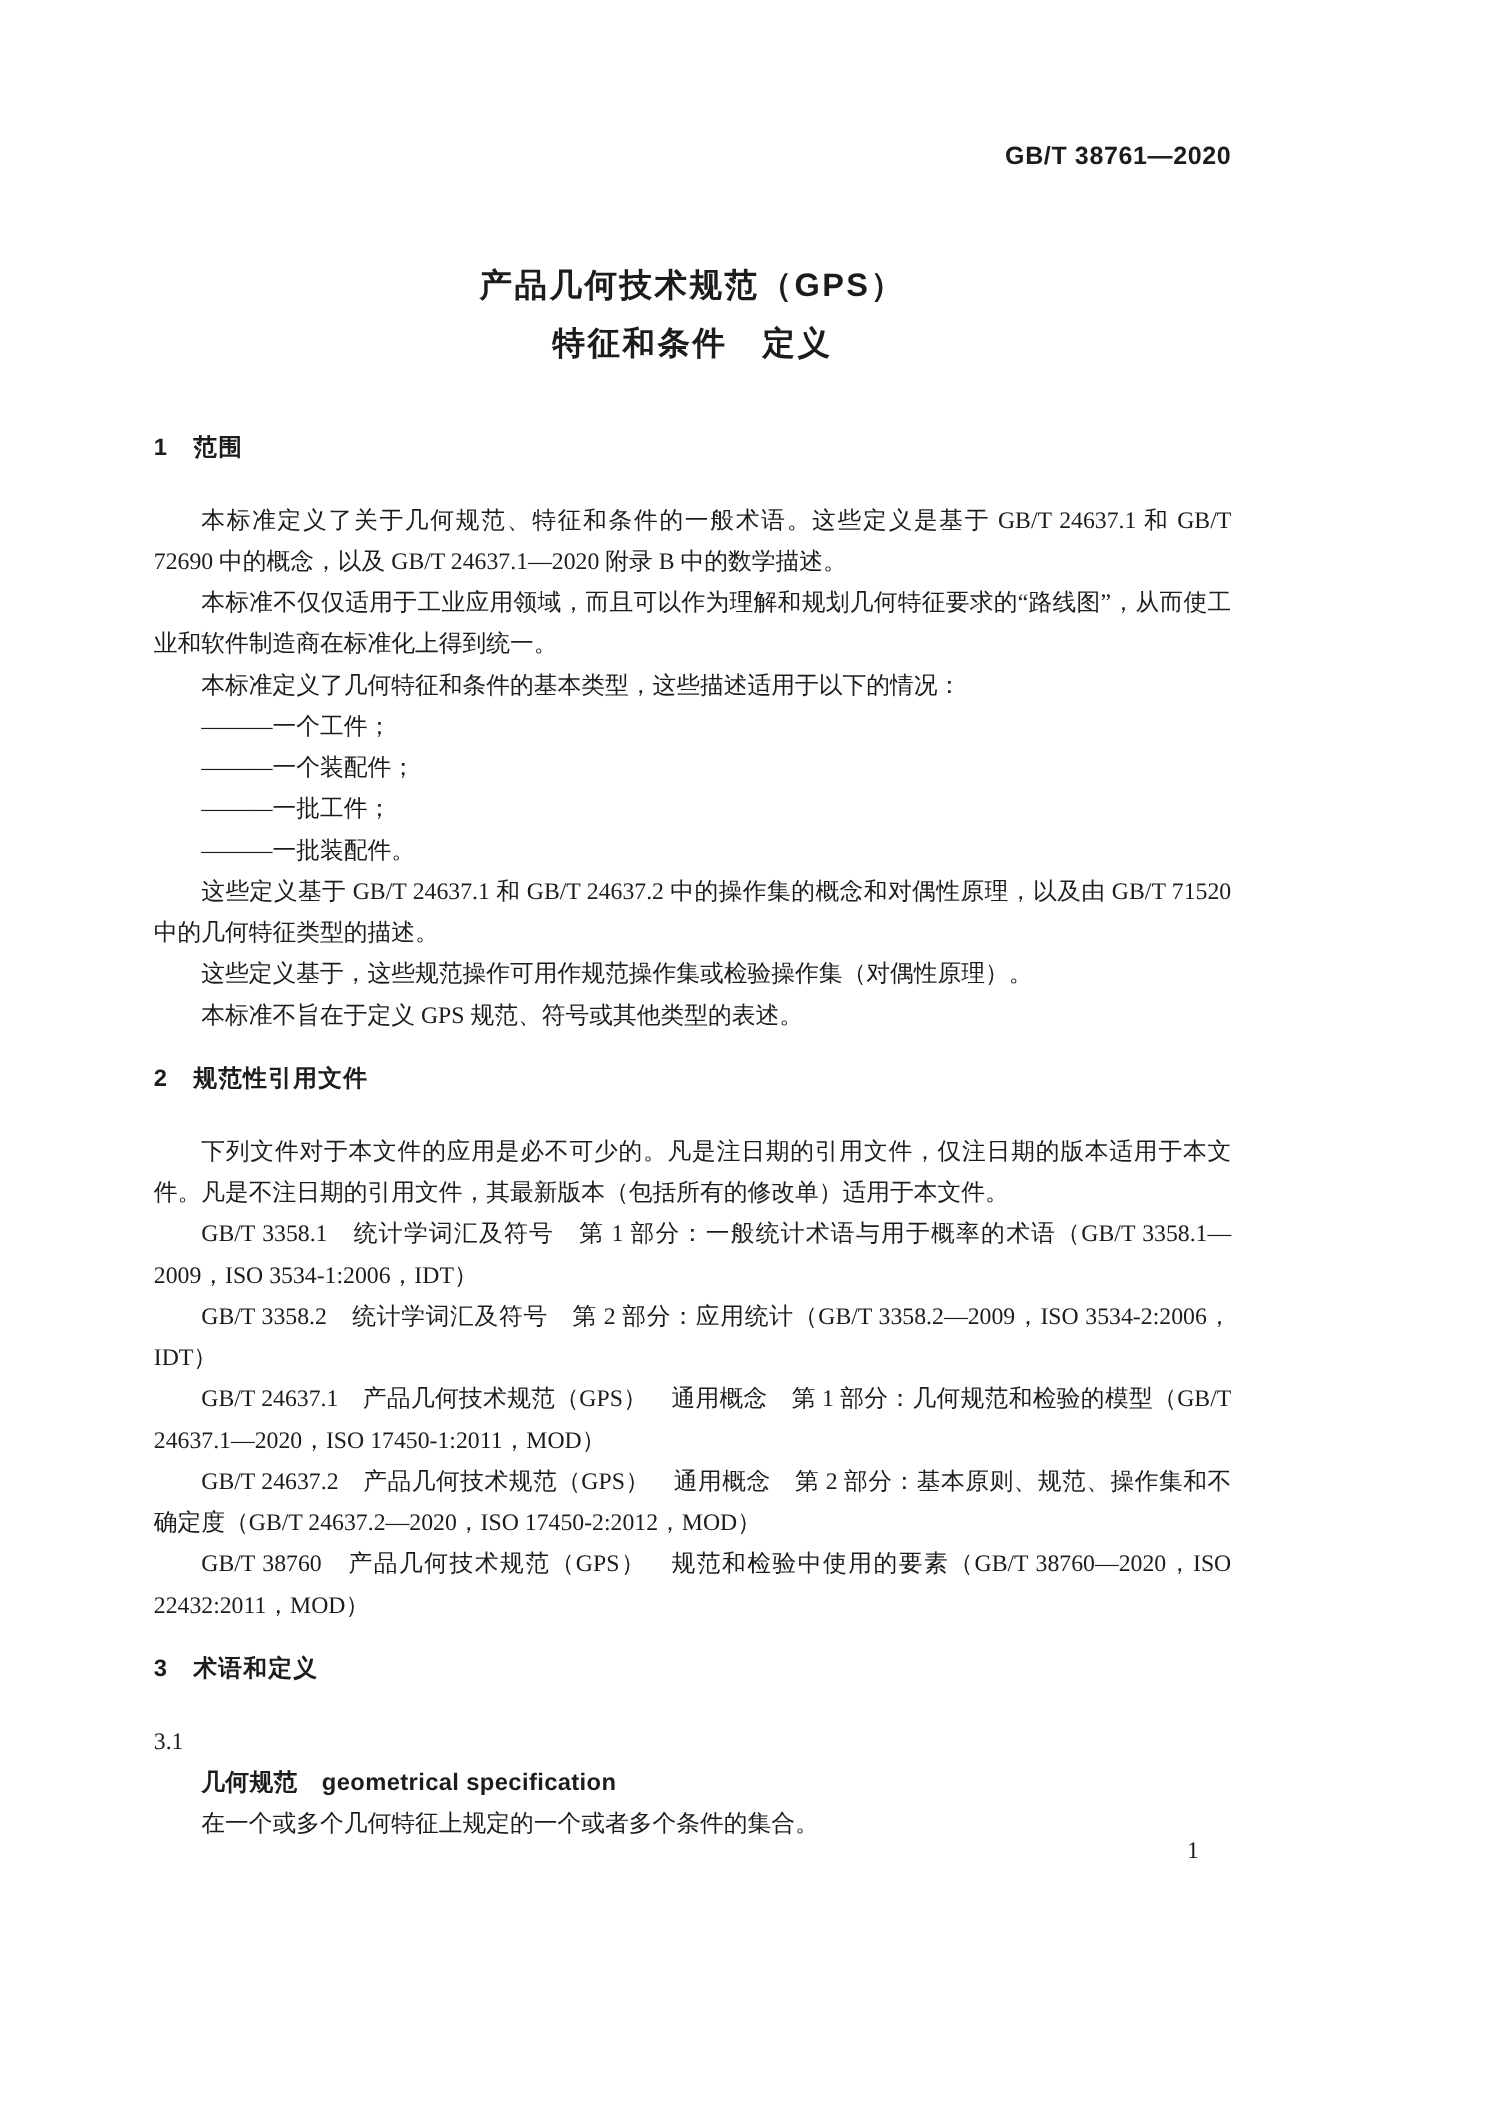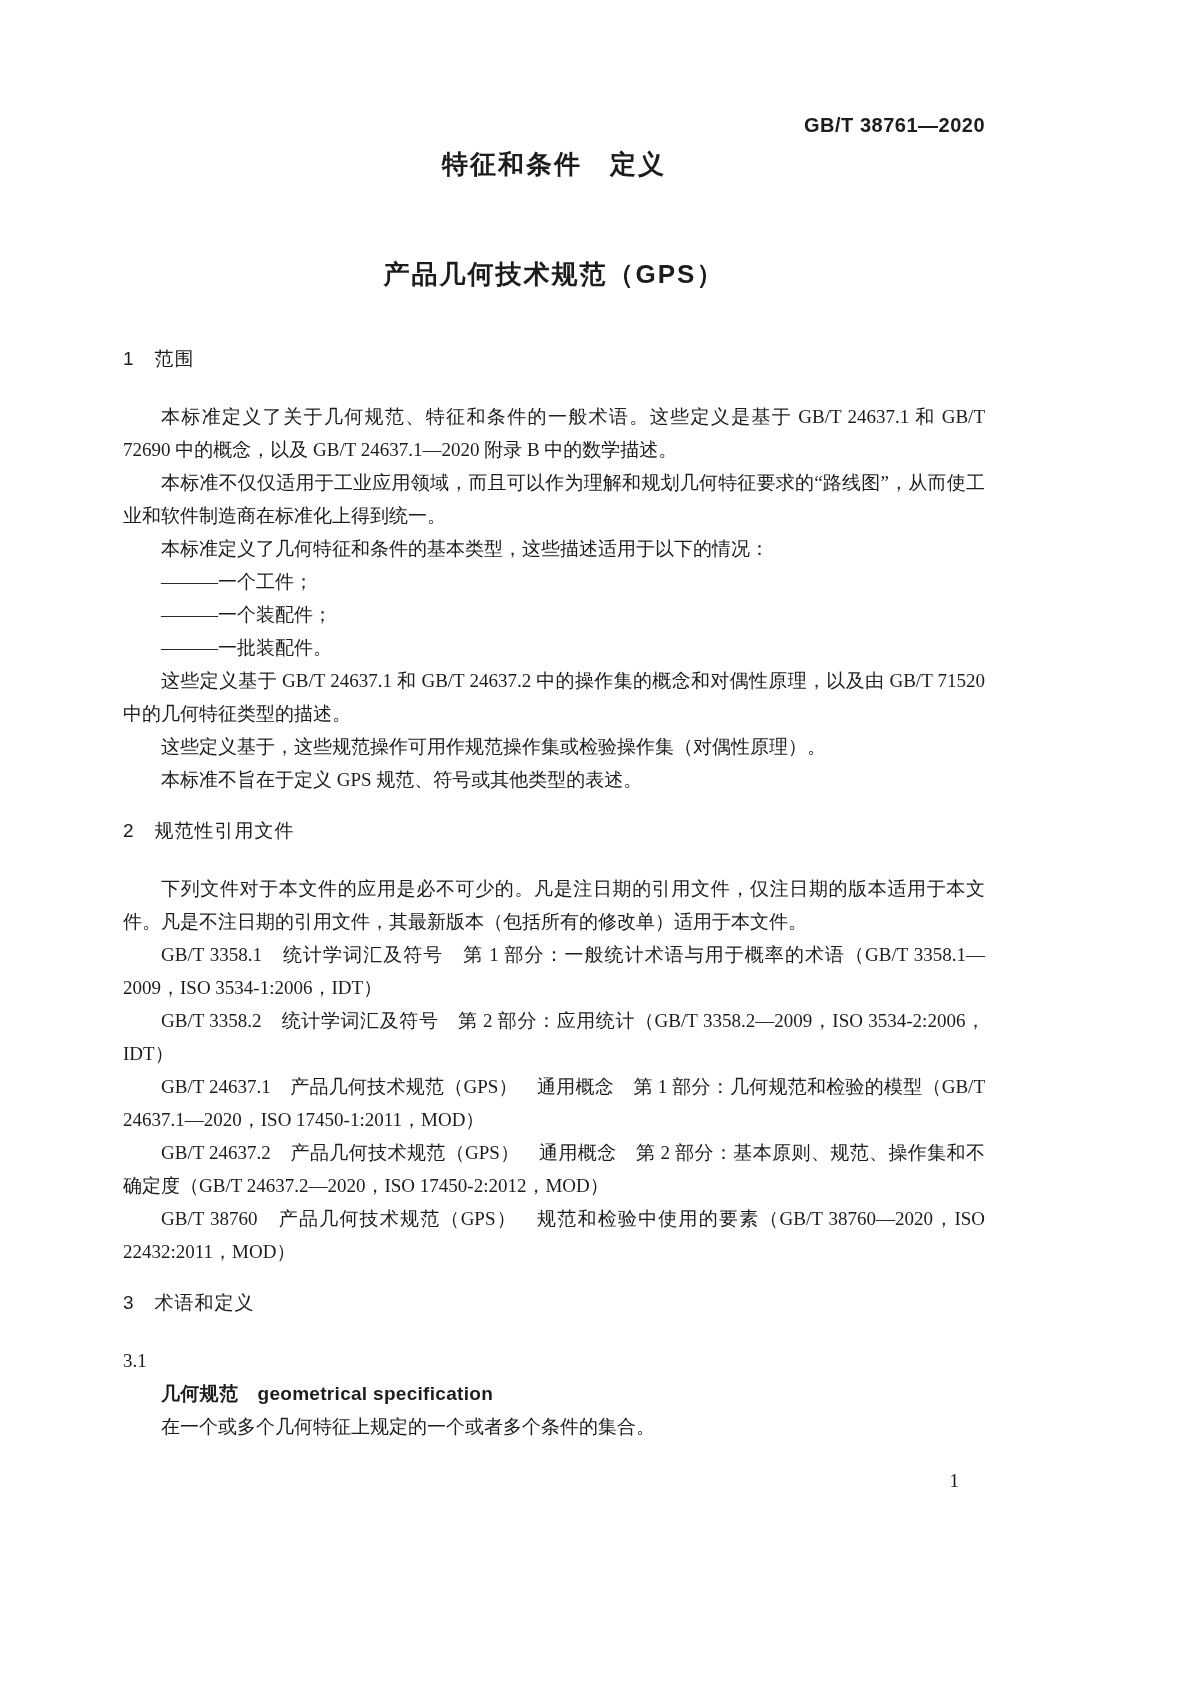--- a/index.html
+++ b/index.html
@@ -32,21 +32,21 @@
     font-family: "Liberation Sans", "DejaVu Sans", sans-serif;
     font-weight: 700;
     font-size: 26px;
     line-height: 36px;
     letter-spacing: 2px;
   }
   .title-line1 { margin-top: 74px; }
   .title-line2 { margin-top: 10px; margin-bottom: 32px; }
   .sec-heading {
     font-family: "Liberation Sans", "DejaVu Sans", sans-serif;
-    font-weight: 400;
+    font-weight: 700;
     font-size: 19px;
     line-height: 26px;
     margin: 22px 0 28px 0;
     letter-spacing: 1px;
   }
   section:first-of-type .sec-heading { margin-top: 54px; }
   .blk {
     margin: 0;
     font-size: 19px;
     line-height: 33px;
@@ -68,32 +68,33 @@
     font-size: 19px;
     line-height: 22px;
   }
 </style>
 </head>
 <body>
 
 <div class="page">
   <div class="doc-number">GB/T 38761—2020</div>
 
+  <div class="title title-line1">产品几何技术规范（GPS）</div>
+
   <div class="title title-line2">特征和条件　定义</div>
-
-  <div class="title title-line1">产品几何技术规范（GPS）</div>
 
   <main>
       <section>
         <h2 class="sec-heading">1　范围</h2>
         <p class="blk blk-para">本标准定义了关于几何规范、特征和条件的一般术语。这些定义是基于 GB/T 24637.1 和 GB/T 72690 中的概念，以及 GB/T 24637.1—2020 附录 B 中的数学描述。</p>
         <p class="blk blk-para">本标准不仅仅适用于工业应用领域，而且可以作为理解和规划几何特征要求的“路线图”，从而使工业和软件制造商在标准化上得到统一。</p>
         <p class="blk blk-para">本标准定义了几何特征和条件的基本类型，这些描述适用于以下的情况：</p>
         <p class="blk blk-dash">———一个工件；</p>
         <p class="blk blk-dash">———一个装配件；</p>
+        <p class="blk blk-dash">———一批工件；</p>
         <p class="blk blk-dash">———一批装配件。</p>
         <p class="blk blk-para">这些定义基于 GB/T 24637.1 和 GB/T 24637.2 中的操作集的概念和对偶性原理，以及由 GB/T 71520 中的几何特征类型的描述。</p>
         <p class="blk blk-para">这些定义基于，这些规范操作可用作规范操作集或检验操作集（对偶性原理）。</p>
         <p class="blk blk-para">本标准不旨在于定义 GPS 规范、符号或其他类型的表述。</p>
       </section>
       <section>
         <h2 class="sec-heading">2　规范性引用文件</h2>
         <p class="blk blk-para">下列文件对于本文件的应用是必不可少的。凡是注日期的引用文件，仅注日期的版本适用于本文件。凡是不注日期的引用文件，其最新版本（包括所有的修改单）适用于本文件。</p>
         <p class="blk blk-para">GB/T 3358.1　统计学词汇及符号　第 1 部分：一般统计术语与用于概率的术语（GB/T 3358.1—2009，ISO 3534-1:2006，IDT）</p>
         <p class="blk blk-para">GB/T 3358.2　统计学词汇及符号　第 2 部分：应用统计（GB/T 3358.2—2009，ISO 3534-2:2006，IDT）</p>

